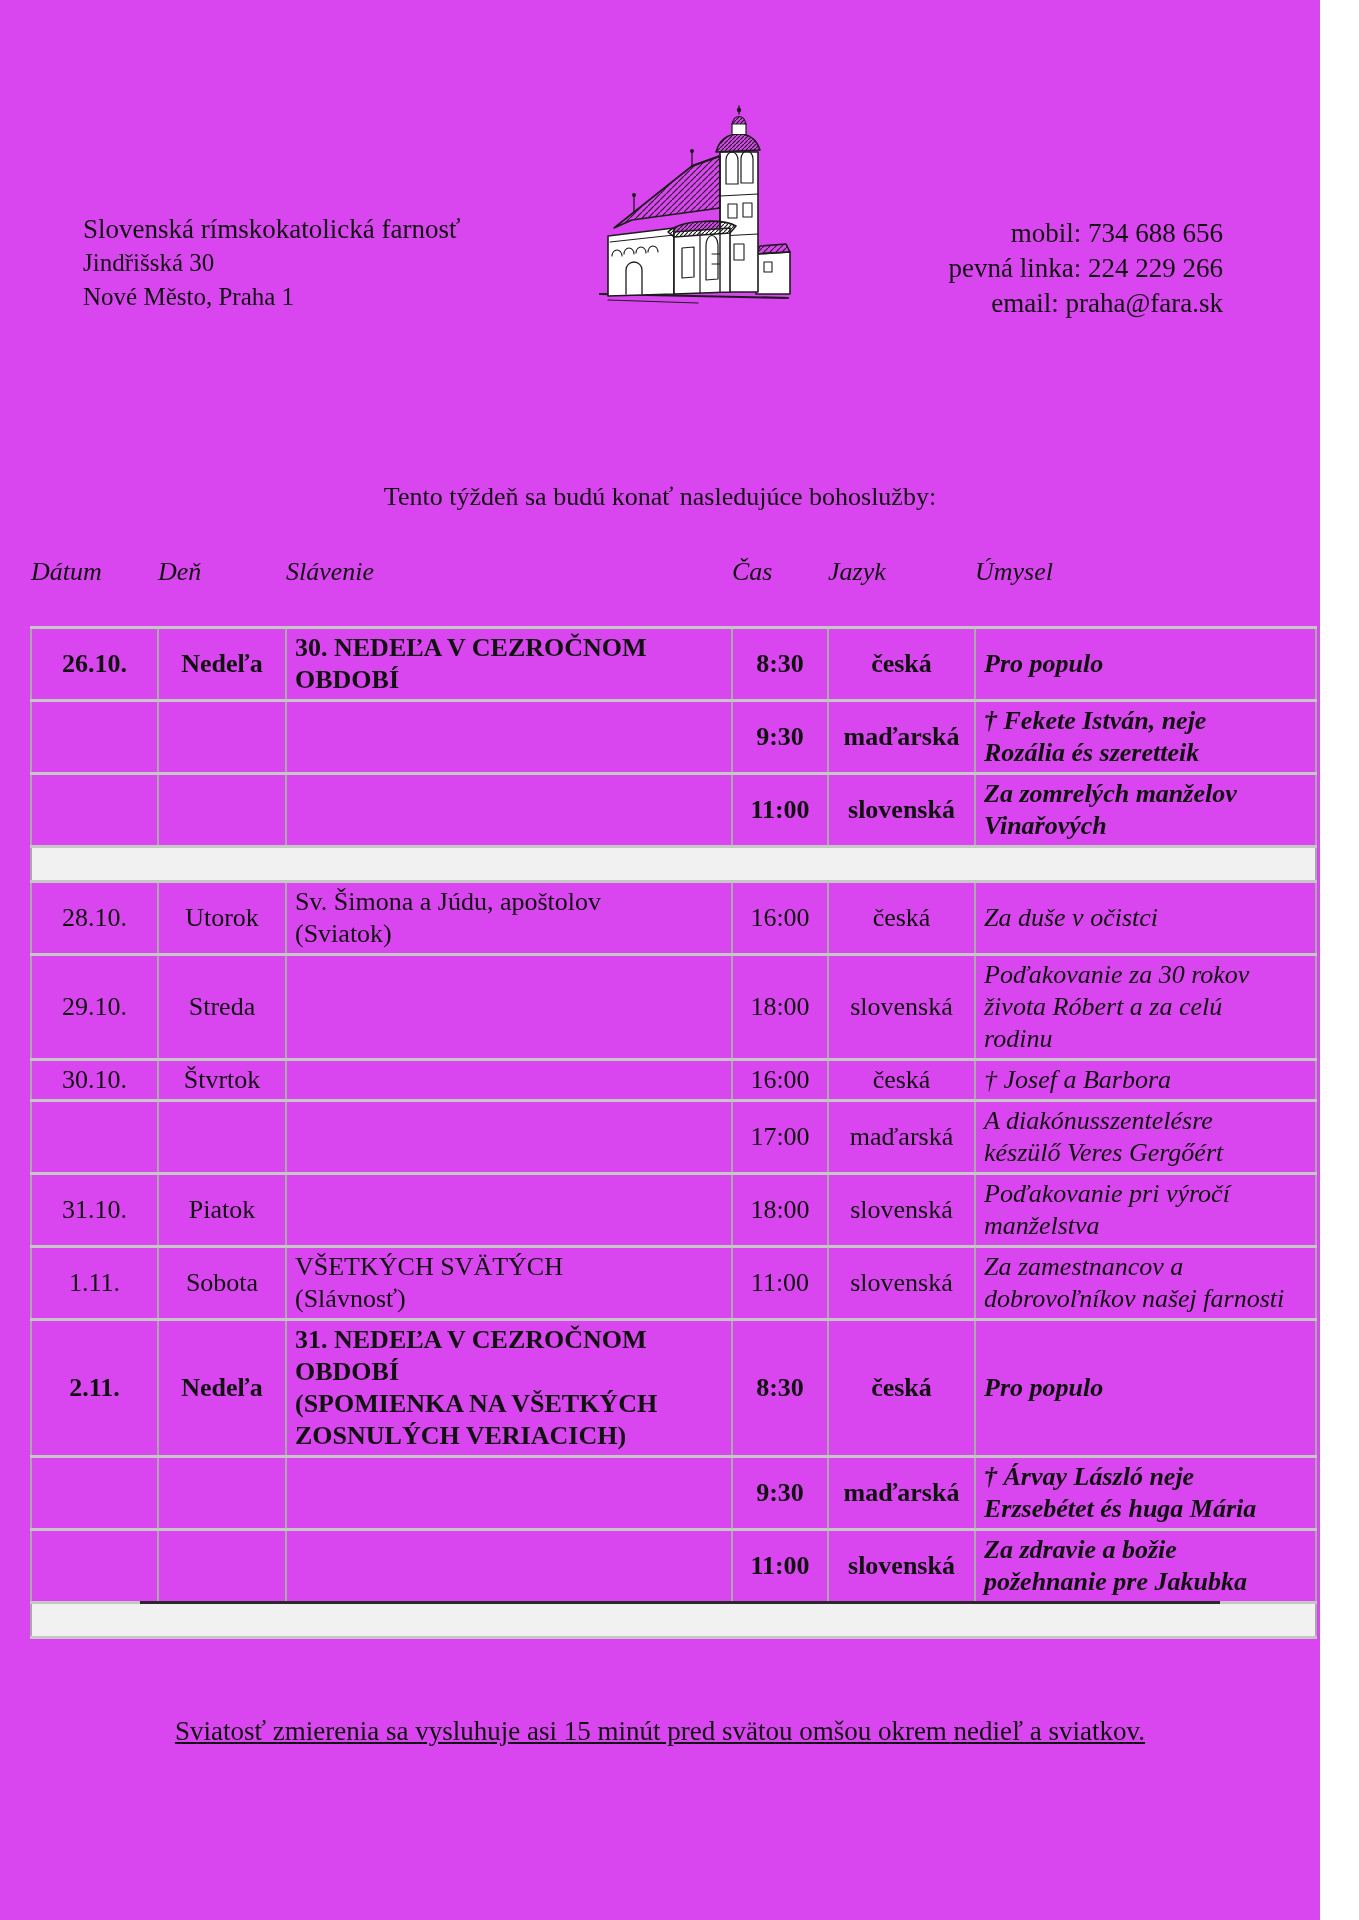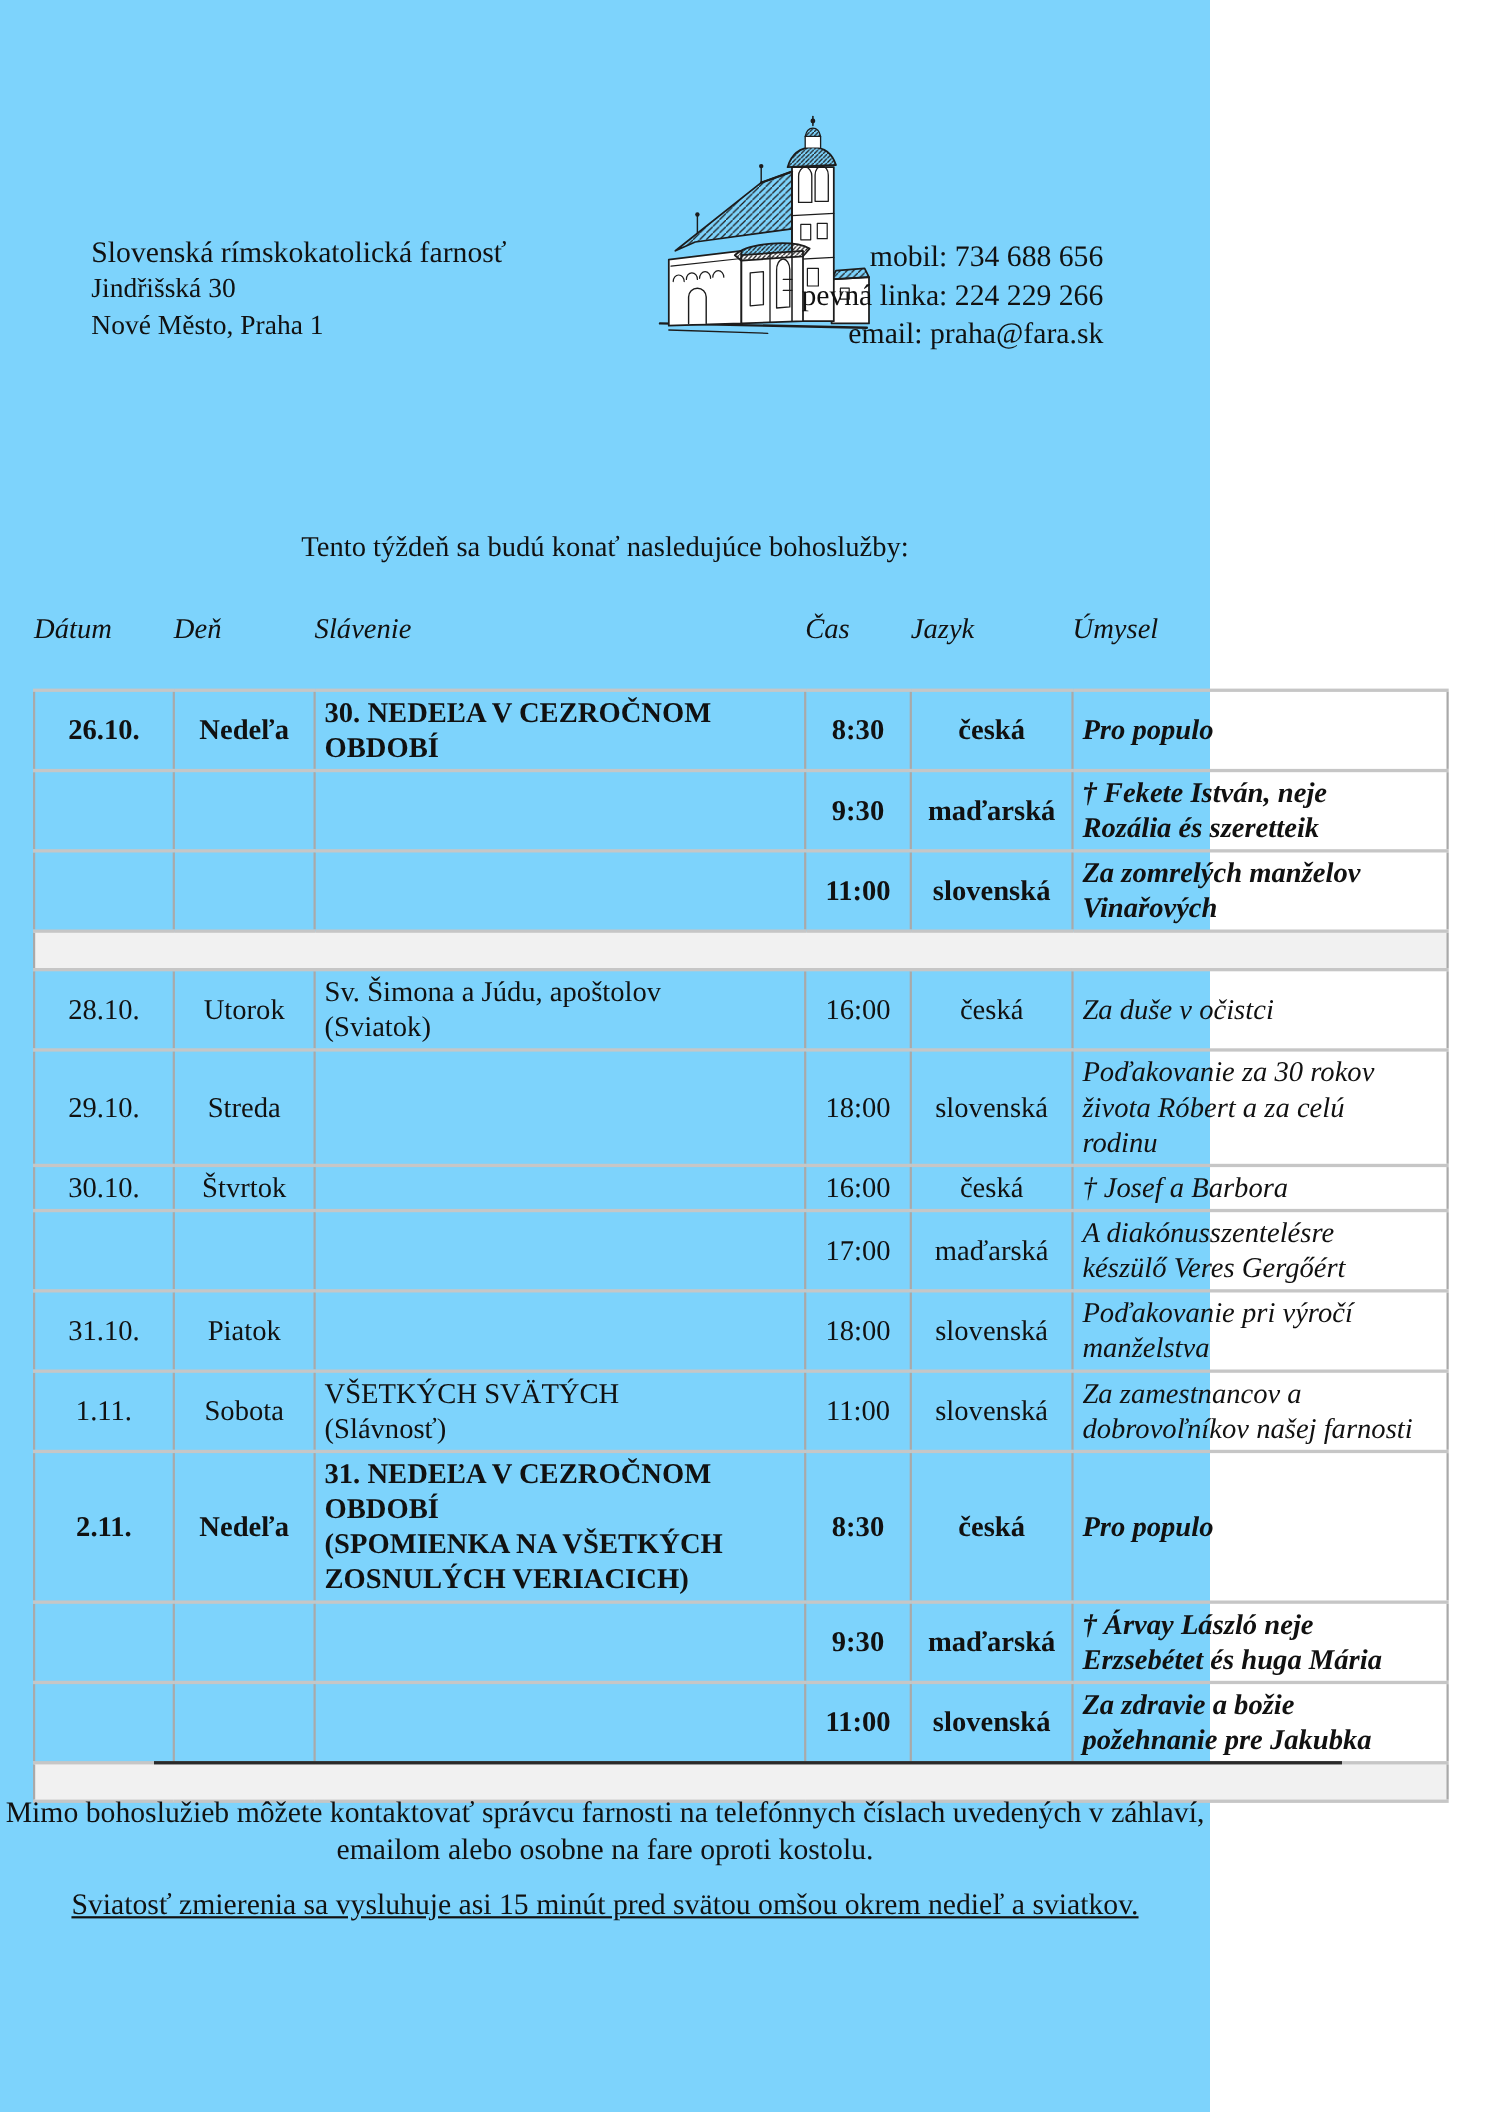--- a/index.html
+++ b/index.html
@@ -3,21 +3,21 @@
 <meta charset="utf-8">
 <style>
   html,body{margin:0;padding:0;background:#ffffff;}
   body{
     width:1359px;height:1920px;
     font-family:"Liberation Serif","DejaVu Serif",serif;
     color:#111;
     position:relative;
     overflow:hidden;
   }
-  .page{position:relative;width:1100px;height:1920px;background:#7dd3fc;}
+  .page{position:relative;width:1320px;height:1920px;background:#d946ef;}
 
   
   .address{position:absolute;left:83px;top:212px;font-size:25px;line-height:34px;}
   .address div:first-child{font-size:27px;}
   .contacts{position:absolute;right:97px;top:216px;text-align:right;font-size:27px;line-height:35px;}
   .church{position:absolute;left:588px;top:104px;width:212px;height:200px;}
 
   
   .title{
     position:absolute;left:0;top:388px;width:100%;
@@ -273,19 +273,15 @@
           <td class="c-umysel">Za zdravie a božie
 požehnanie pre Jakubka</td>
         </tr>
         <tr class="sep">
           <td colspan="6"></td>
         </tr>
       </tbody>
   </table>
 
   <div class="divider"></div>
-  <div class="note1" id="note1">
-      <div>Mimo bohoslužieb môžete kontaktovať správcu farnosti na telefónnych číslach uvedených v záhlaví,</div>
-      <div>emailom alebo osobne na fare oproti kostolu.</div>
-    </div>
   <div class="note2">Sviatosť zmierenia sa vysluhuje asi 15 minút pred svätou omšou okrem nedieľ a sviatkov.</div>
 
 </div>
 
 </body></html>

